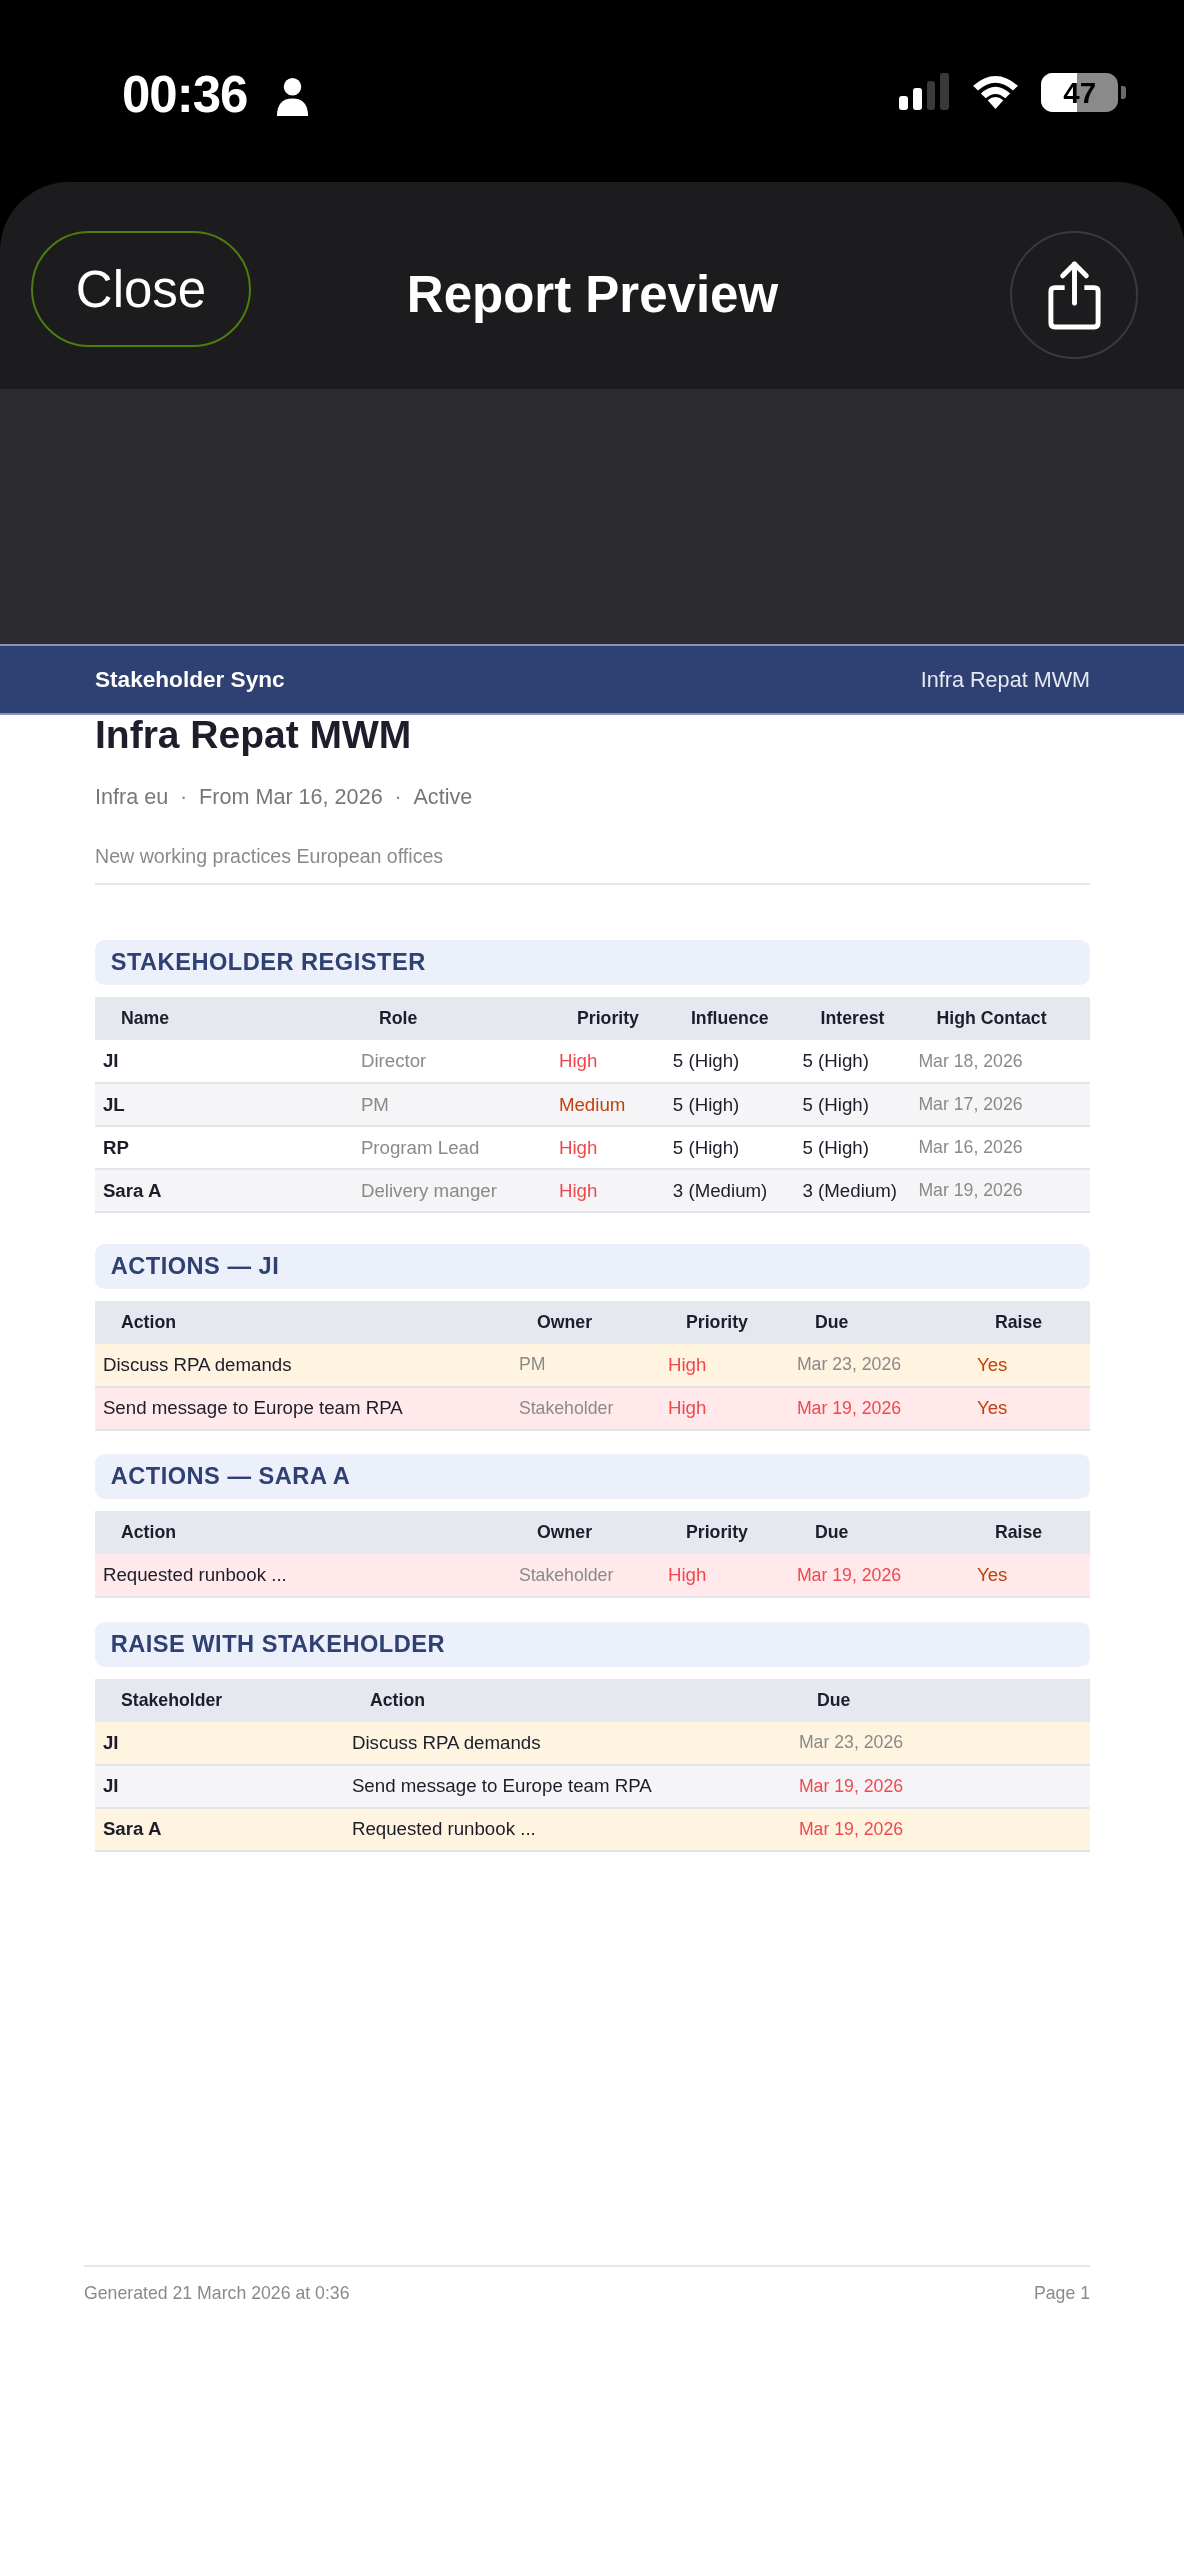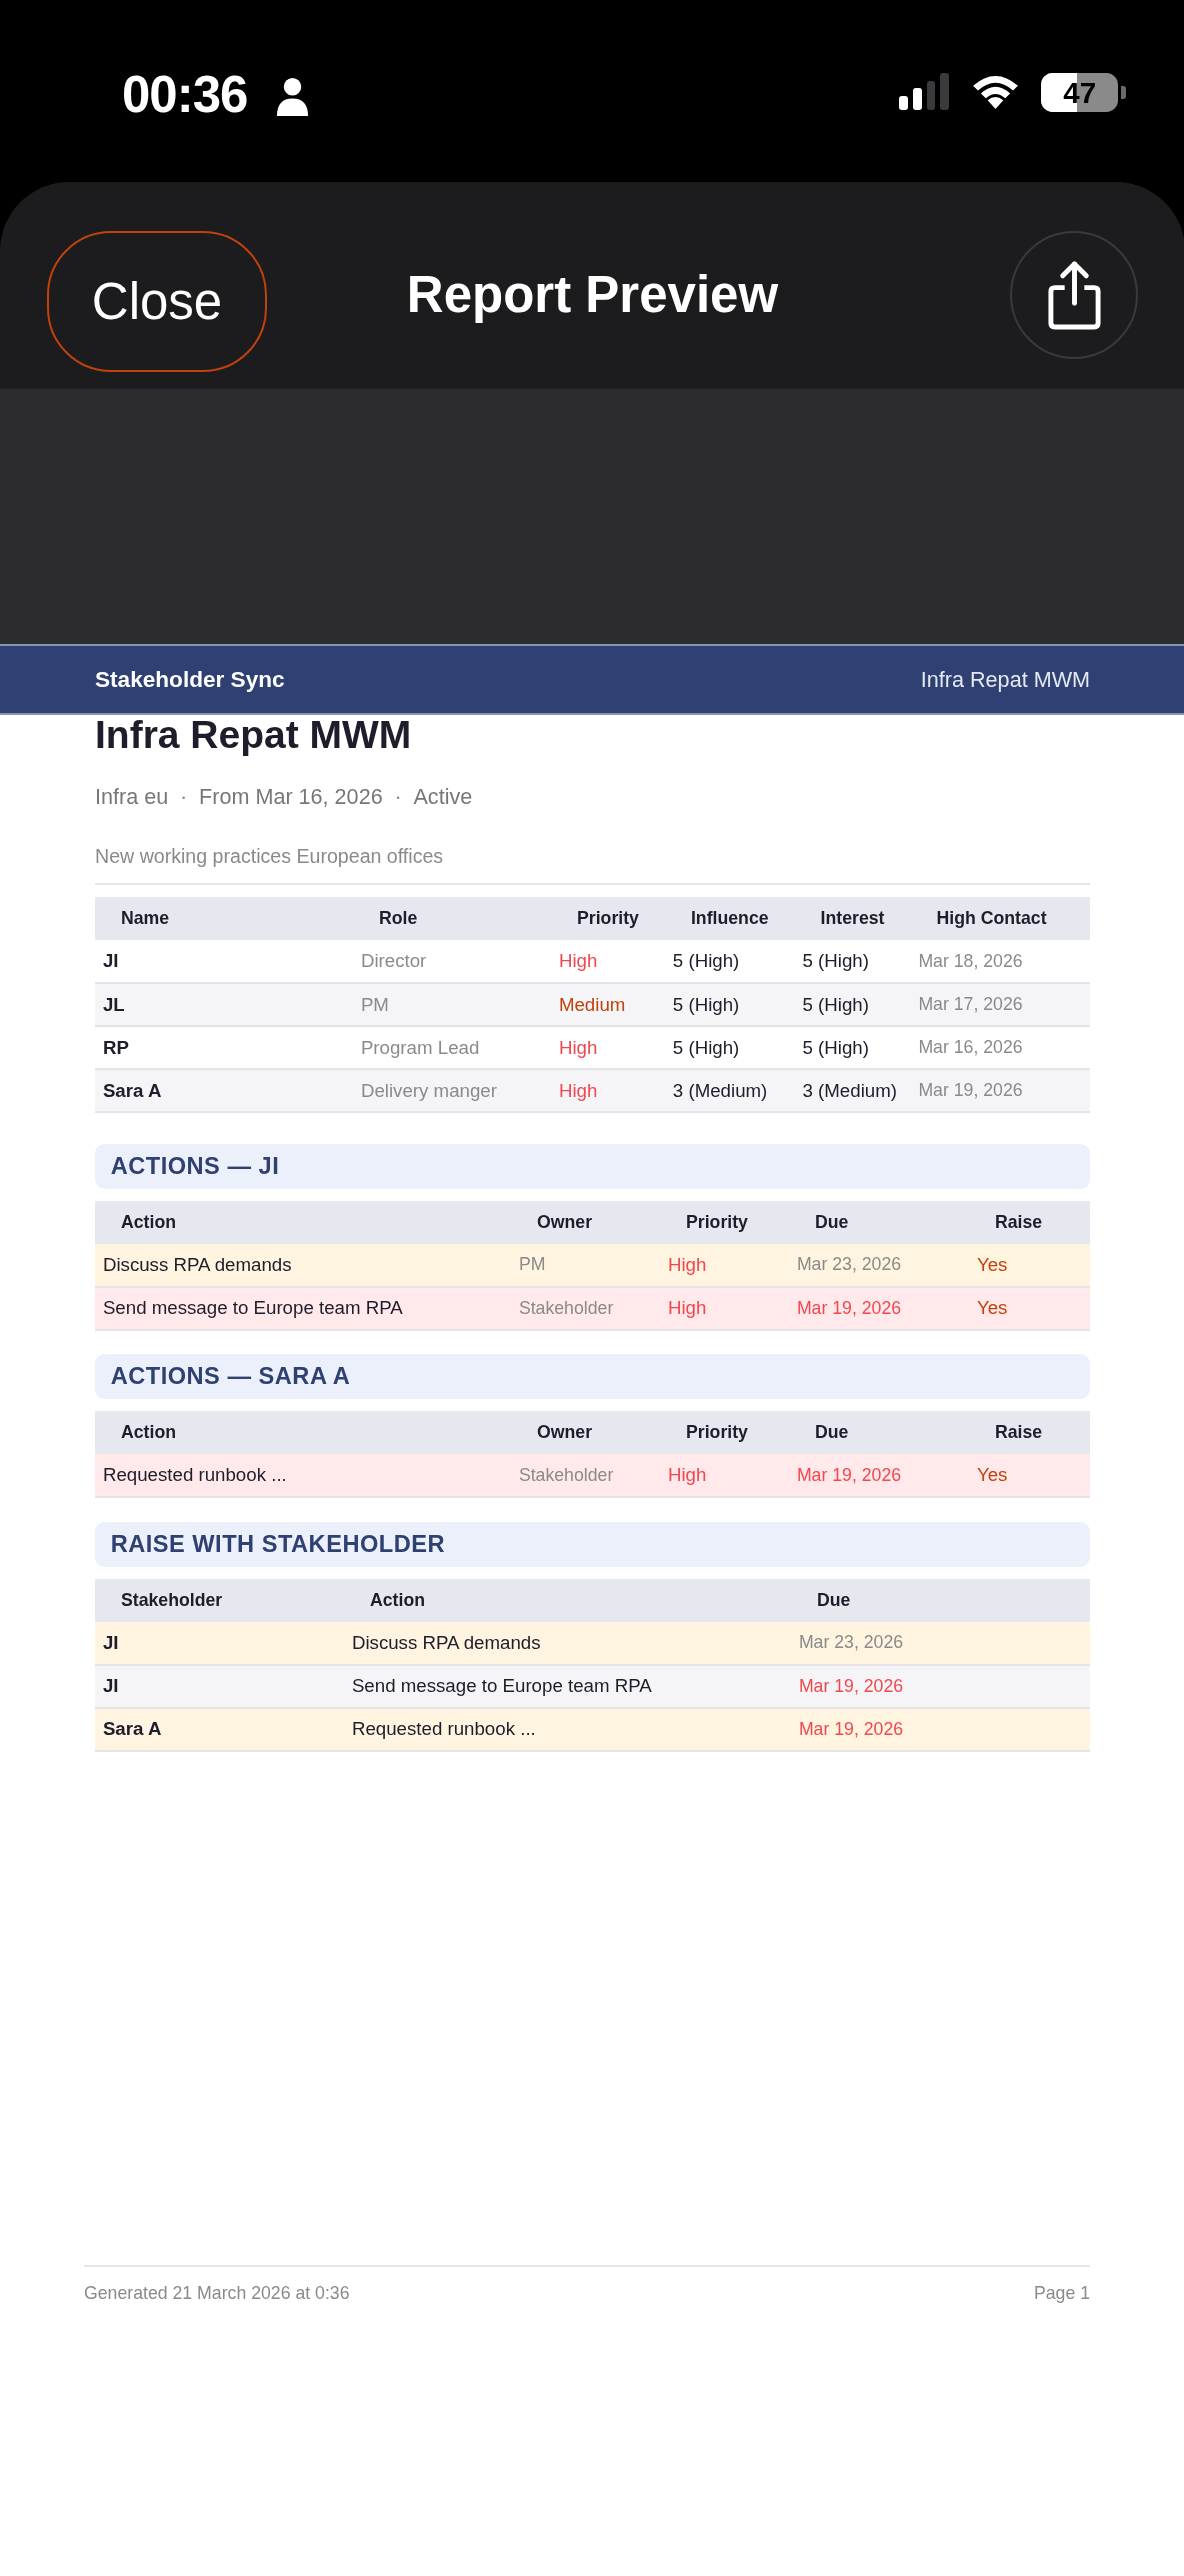--- a/index.html
+++ b/index.html
@@ -14,21 +14,21 @@
   .signal { display: flex; align-items: flex-end; gap: 4.9px; height: 35px; }
   .signal span { width: 8.8px; border-radius: 2.9px; background: #fff; }
   .signal span.off { background: #3a3a3c; }
   .battery { position: relative; width: 77px; height: 39px; border-radius: 11.8px; overflow: hidden; background: #8a8a8a; display: flex; align-items: center; justify-content: center; }
   .battery .fill { position: absolute; left: 0; top: 0; bottom: 0; width: 47%; background: #fff; }
   .battery .num { position: relative; font-size: 29.5px; font-weight: 700; color: #000; letter-spacing: 0; }
   .battery-cap { width: 4.9px; height: 13.8px; background: #6a6a6a; border-radius: 0 2.9px 2.9px 0; margin-left: -17.7px; }
 
   
   .nav { position: absolute; top: 182px; left: 0; width: 1185px; height: 207px; background: #1c1c1e; border-radius: 69px 69px 0 0; }
-  .close-btn { position: absolute; left: 47px; top: 49px; width: 220px; height: 141px; border-radius: 64px; border: 2px solid #c2410c; background: #1c1c1e; color: #fff; font-size: 51px; display: flex; align-items: center; justify-content: center; }
+  .close-btn { position: absolute; left: 31px; top: 49px; width: 220px; height: 116px; border-radius: 64px; border: 2px solid #4d7c0f; background: #1c1c1e; color: #fff; font-size: 51px; display: flex; align-items: center; justify-content: center; }
   .nav-title { position: absolute; left: 0; right: 0; top: 83px; text-align: center; color: #fff; font-size: 51px; font-weight: 700; }
   .share-btn { position: absolute; right: 47px; top: 49px; width: 128px; height: 128px; border-radius: 64px; border: 2px solid #3a3a3c; background: #1c1c1e; display: flex; align-items: center; justify-content: center; }
 
   
   .canvas { position: absolute; top: 389px; left: 0; width: 1185px; height: 2187px; background: #2c2c2e; }
 
   
   .paper { position: absolute; top: 644px; left: 0; width: 1185px; height: 2034px; background: #fff; }
   .band { height: 71px; background: #2f4072; border-top: 2px solid #8a93b5; border-bottom: 2px solid #8a93b5; display: flex; align-items: center; justify-content: space-between; padding: 0 95px; }
   .band-left { color: #fff; font-size: 22.6px; font-weight: 700; }
@@ -111,20 +111,21 @@
     <div class="doc-title">Infra Repat MWM</div>
     <div class="meta">
       <span>Infra eu</span>
       <span class="dot">·</span>
       <span>From Mar 16, 2026</span>
       <span class="dot">·</span>
       <span>Active</span>
     </div>
     <div class="desc">New working practices European offices</div>
 
+    <div class="section-hdr">STAKEHOLDER REGISTER</div>
     <table>
       <colgroup>
           <col style="width:258px">
           <col style="width:198px">
           <col style="width:109px">
           <col style="width:110px">
           <col style="width:109px">
           <col>
         </colgroup>
       <thead>

